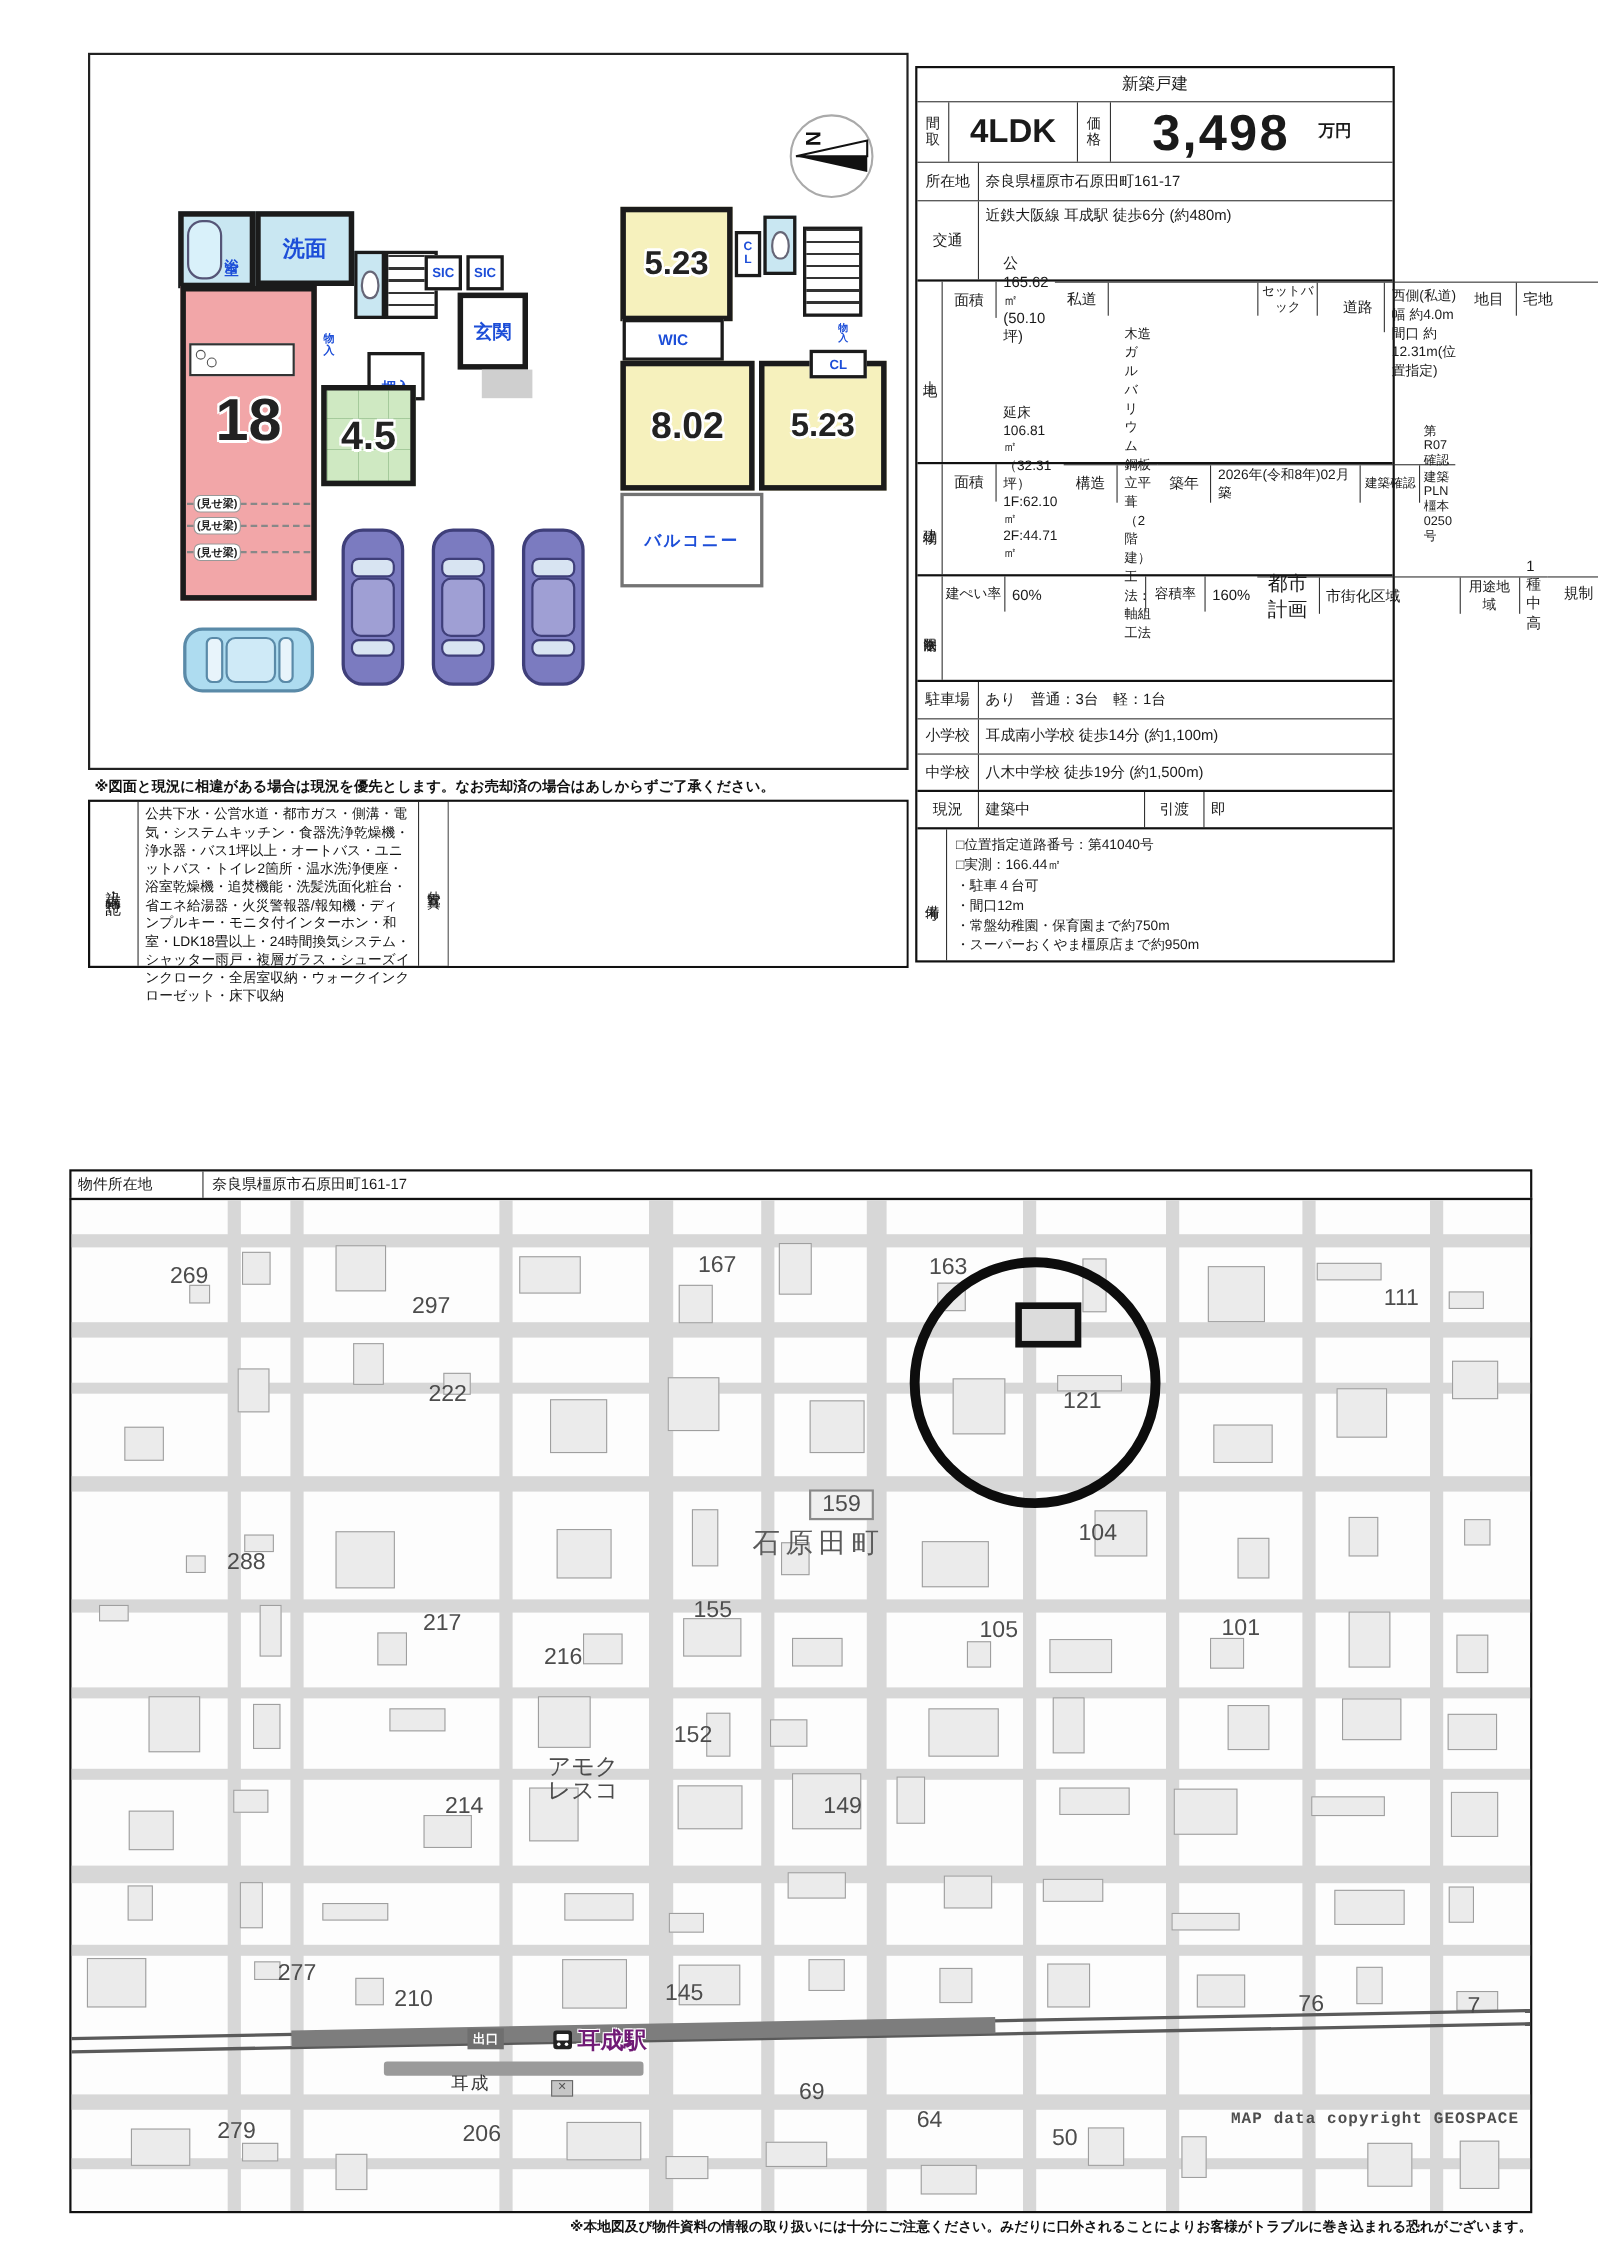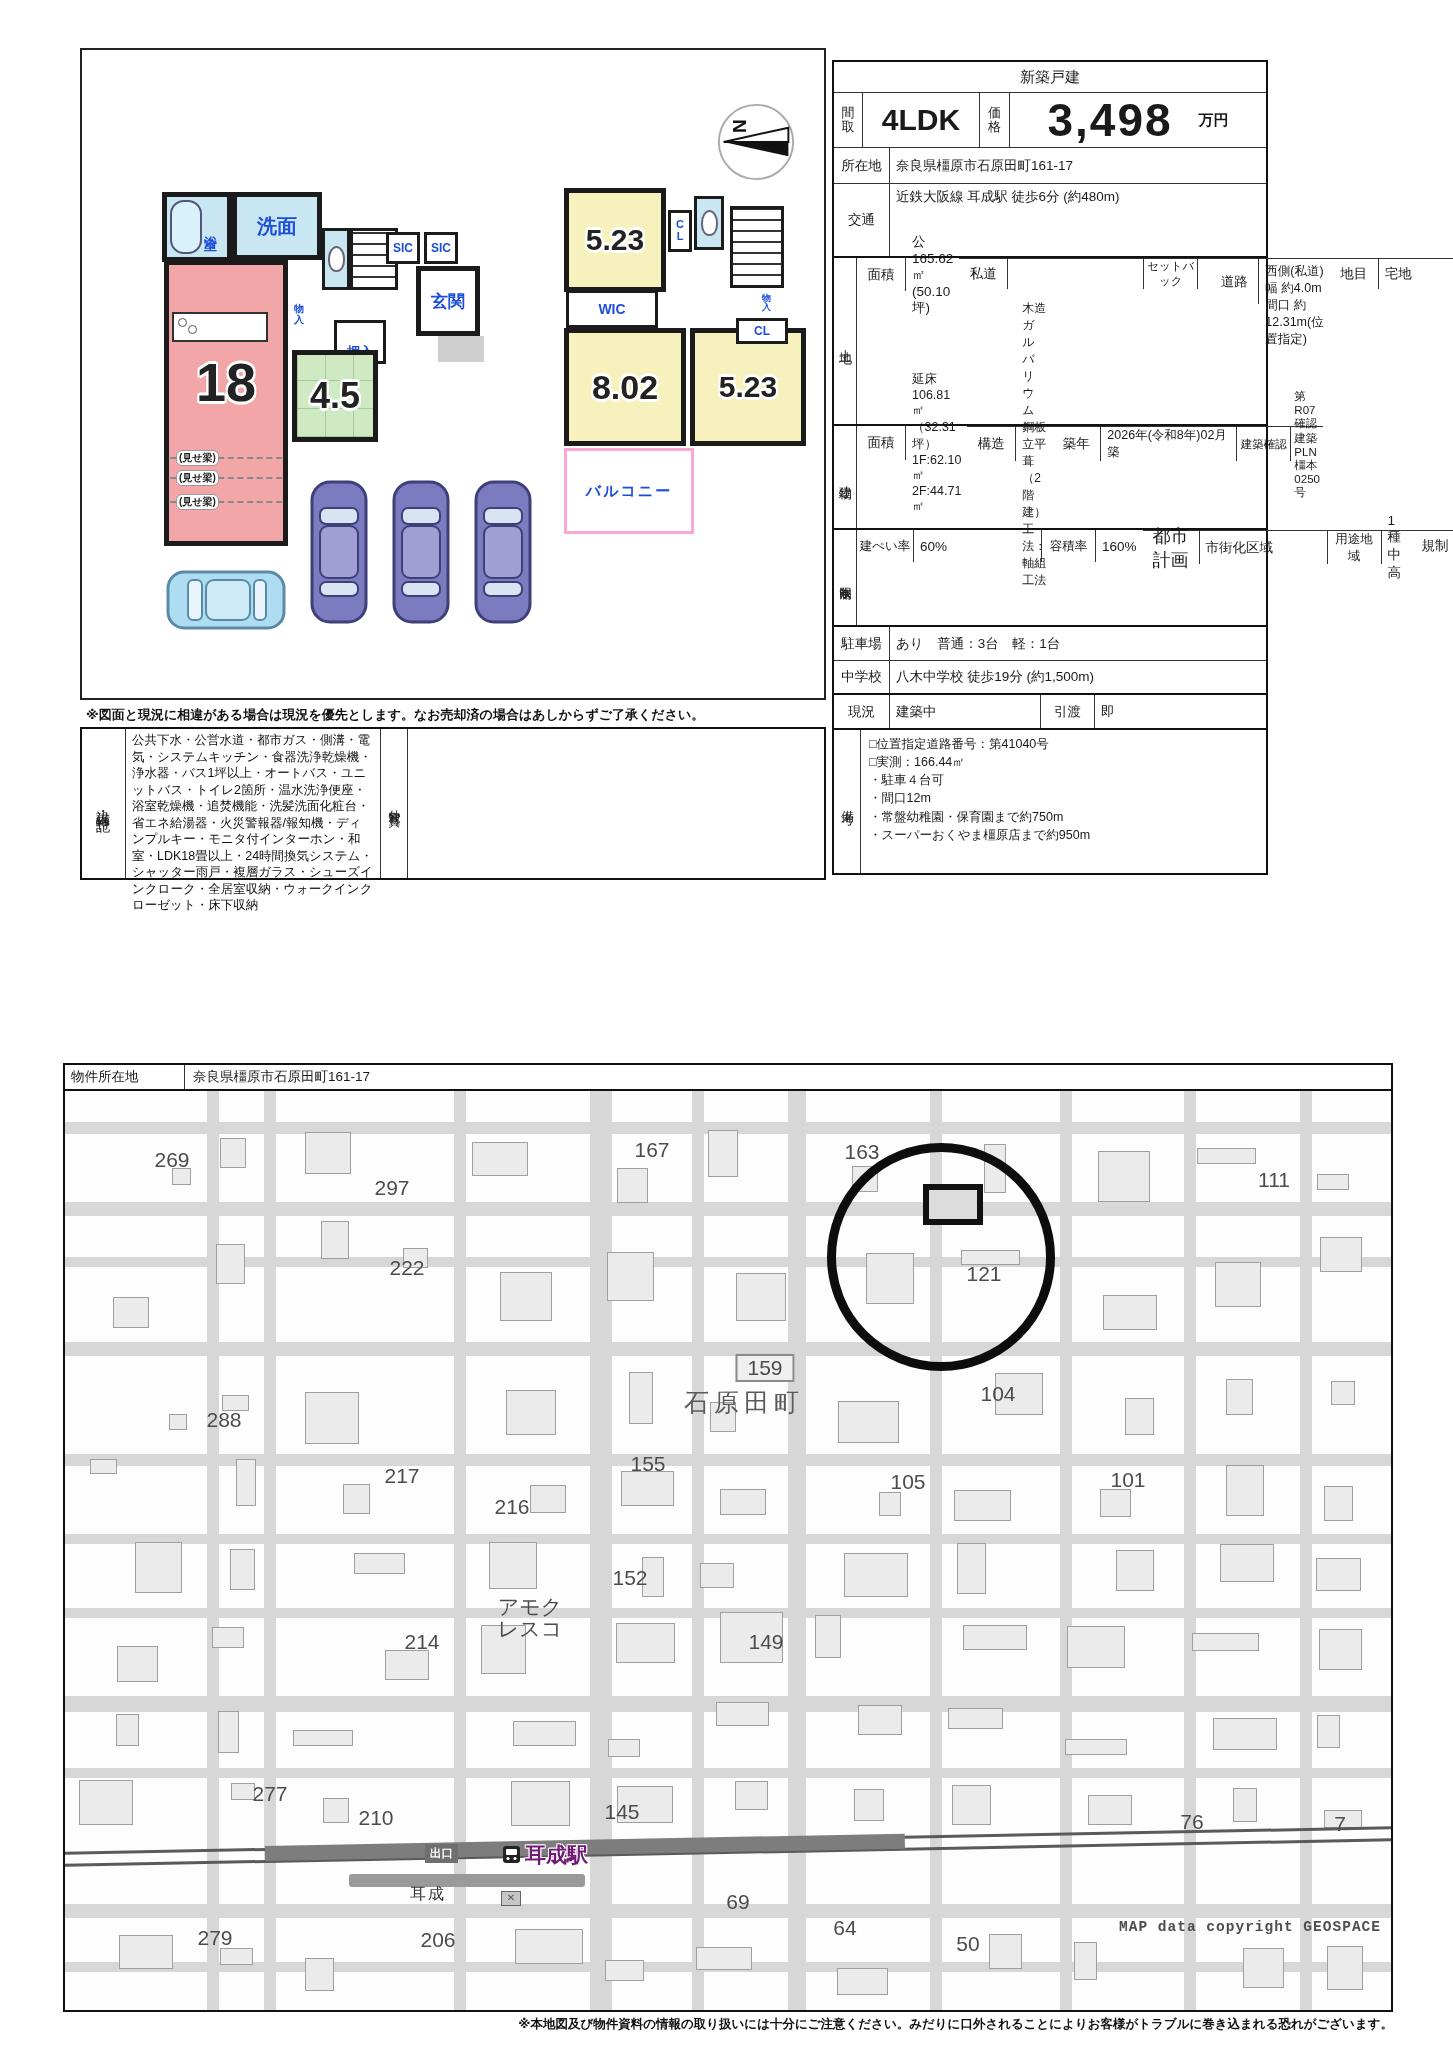--- a/index.html
+++ b/index.html
@@ -149,21 +149,21 @@
     </div>
     <div class="room yellow" style="left:482px;top:278px;width:122px;height:118px;">
       <span class="bignum" style="font-size:34px;">8.02</span>
     </div>
     <div class="room yellow" style="left:608px;top:278px;width:116px;height:118px;">
       <span class="bignum" style="font-size:30px;">5.23</span>
     </div>
     <div class="room white thin" style="left:654px;top:268px;width:52px;height:26px;">
       <span class="rlabel" style="font-size:12px;">CL</span>
     </div>
-    <div class="room white" style="left:482px;top:398px;width:130px;height:86px;border:3px solid #f9a8d4;">
+    <div class="room white" style="left:482px;top:398px;width:130px;height:86px;border:3px solid #737373;">
       <span class="rlabel" style="font-size:15px;letter-spacing:2px;">バルコニー</span>
     </div>
 
     <svg class="abs" style="left:226px;top:428px;" width="62" height="148" viewBox="0 0 62 148">
       <rect x="4" y="4" width="54" height="140" rx="18" fill="#7b7bc0" stroke="#3f3f7a" stroke-width="3"></rect>
       <rect x="12" y="30" width="38" height="16" rx="6" fill="#d8e4f2" stroke="#3f3f7a" stroke-width="2"></rect>
       <rect x="12" y="48" width="38" height="52" rx="8" fill="#9f9fd4" stroke="#3f3f7a" stroke-width="2"></rect>
       <rect x="12" y="104" width="38" height="14" rx="6" fill="#d8e4f2" stroke="#3f3f7a" stroke-width="2"></rect>
     </svg>
     <svg class="abs" style="left:308px;top:428px;" width="62" height="148" viewBox="0 0 62 148">
@@ -295,20 +295,24 @@
         <div class="trow h30r">
           <div class="cell cen" style="width:56px;">規制</div>
           <div class="cell flex1" style="font-size:11.5px;">15m高度地区、法22条区域、宅地造成等規制区域</div>
         </div>
       </div>
     </div>
 
     <div class="trow h33 bt2">
       <div class="cell cen" style="width:55px;">駐車場</div>
       <div class="cell flex1">あり　普通：3台　軽：1台</div>
+    </div>
+    <div class="trow h32">
+      <div class="cell cen" style="width:55px;">小学校</div>
+      <div class="cell flex1">耳成南小学校 徒歩14分 (約1,100m)</div>
     </div>
     <div class="trow h32">
       <div class="cell cen" style="width:55px;">中学校</div>
       <div class="cell flex1">八木中学校 徒歩19分 (約1,500m)</div>
     </div>
     <div class="trow h33 bt2">
       <div class="cell cen" style="width:55px;">現況</div>
       <div class="cell" style="width:151px;">建築中</div>
       <div class="cell cen" style="width:54px;">引渡</div>
       <div class="cell flex1">即</div>

